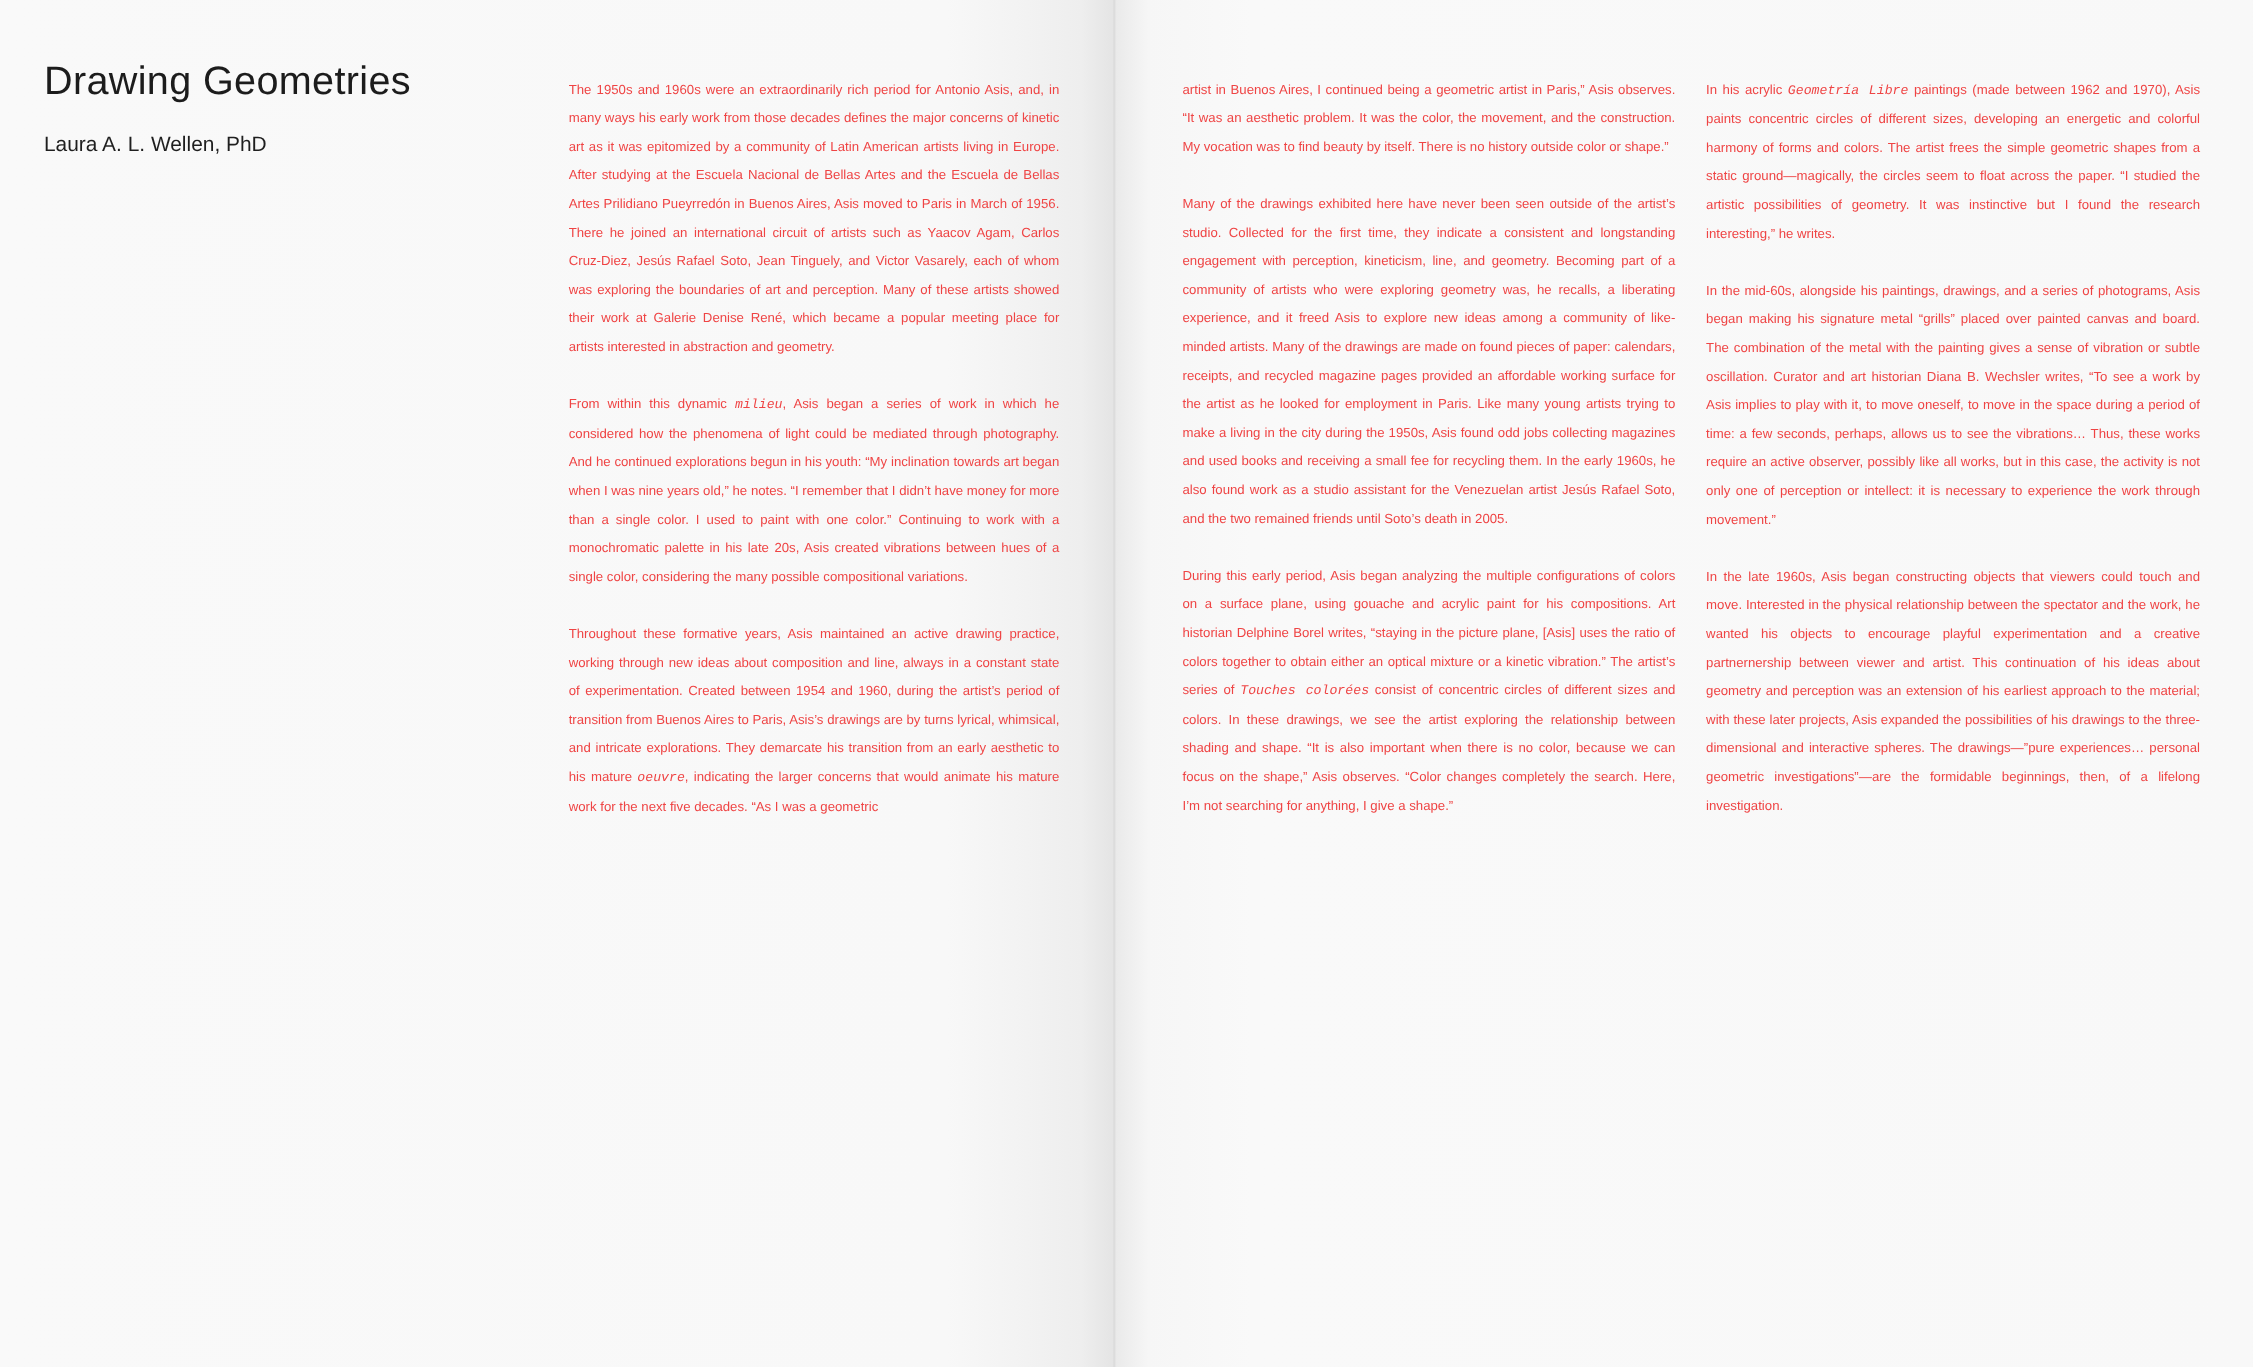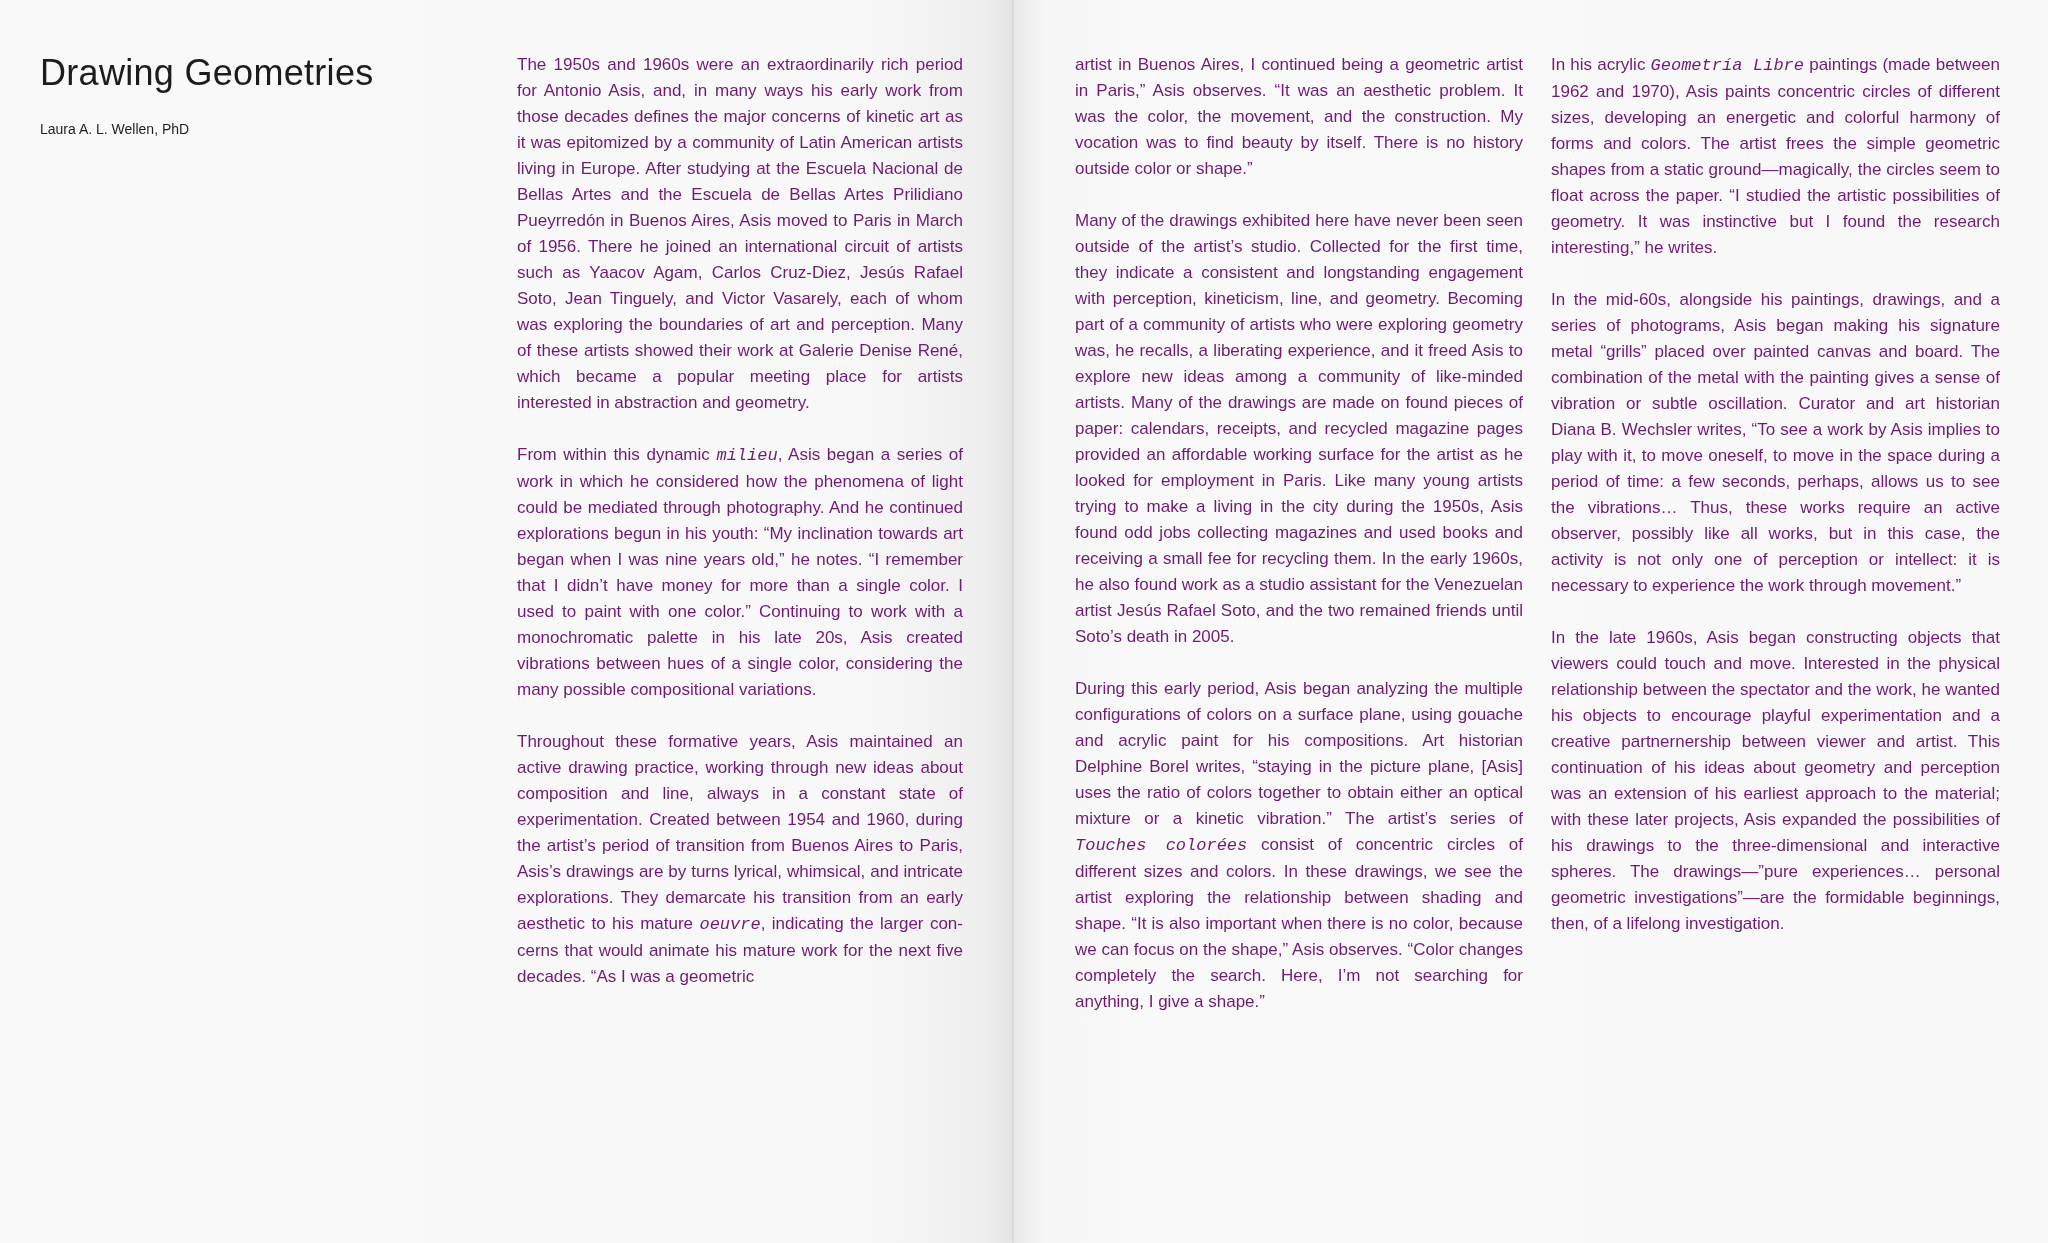--- a/index.html
+++ b/index.html
@@ -52,32 +52,32 @@
       font-weight: normal;
       letter-spacing: 0.3px;
       color: #1c1c1c;
       margin: 0;
       white-space: nowrap;
     }
     .author {
       position: absolute;
       left: 40px;
       top: 121px;
-      font-size: 14px;
+      font-size: 19px;
       color: #1f1f1f;
       margin: 0;
       white-space: nowrap;
     }
     .column {
       position: absolute;
-      top: 52px;
-      font-size: 17px;
+      top: 68px;
+      font-size: 12px;
       line-height: 26px;
       text-align: justify;
-      color: #701a75;
+      color: #ef4444;
       hyphens: manual;
     }
     .column p {
       margin: 0 0 26px 0;
     }
     .col1 { left: 517px; width: 446px; }
     .col2 { left: 1075px; width: 448px; }
     .col3 { left: 1551px; width: 449px; }
     em { font-style: italic; font-family: Liberation Mono, monospace; }
   </style>

